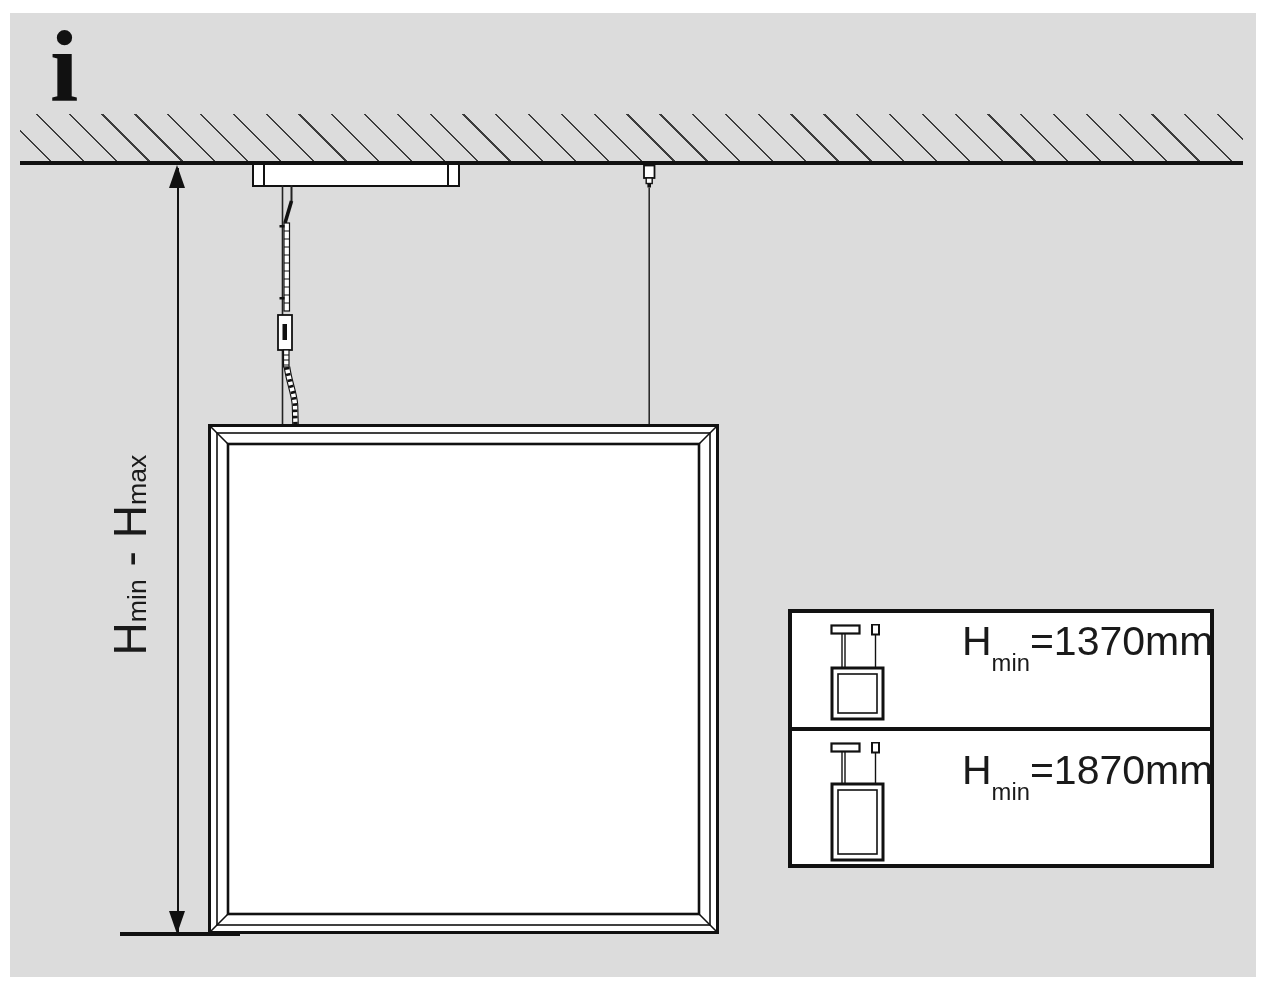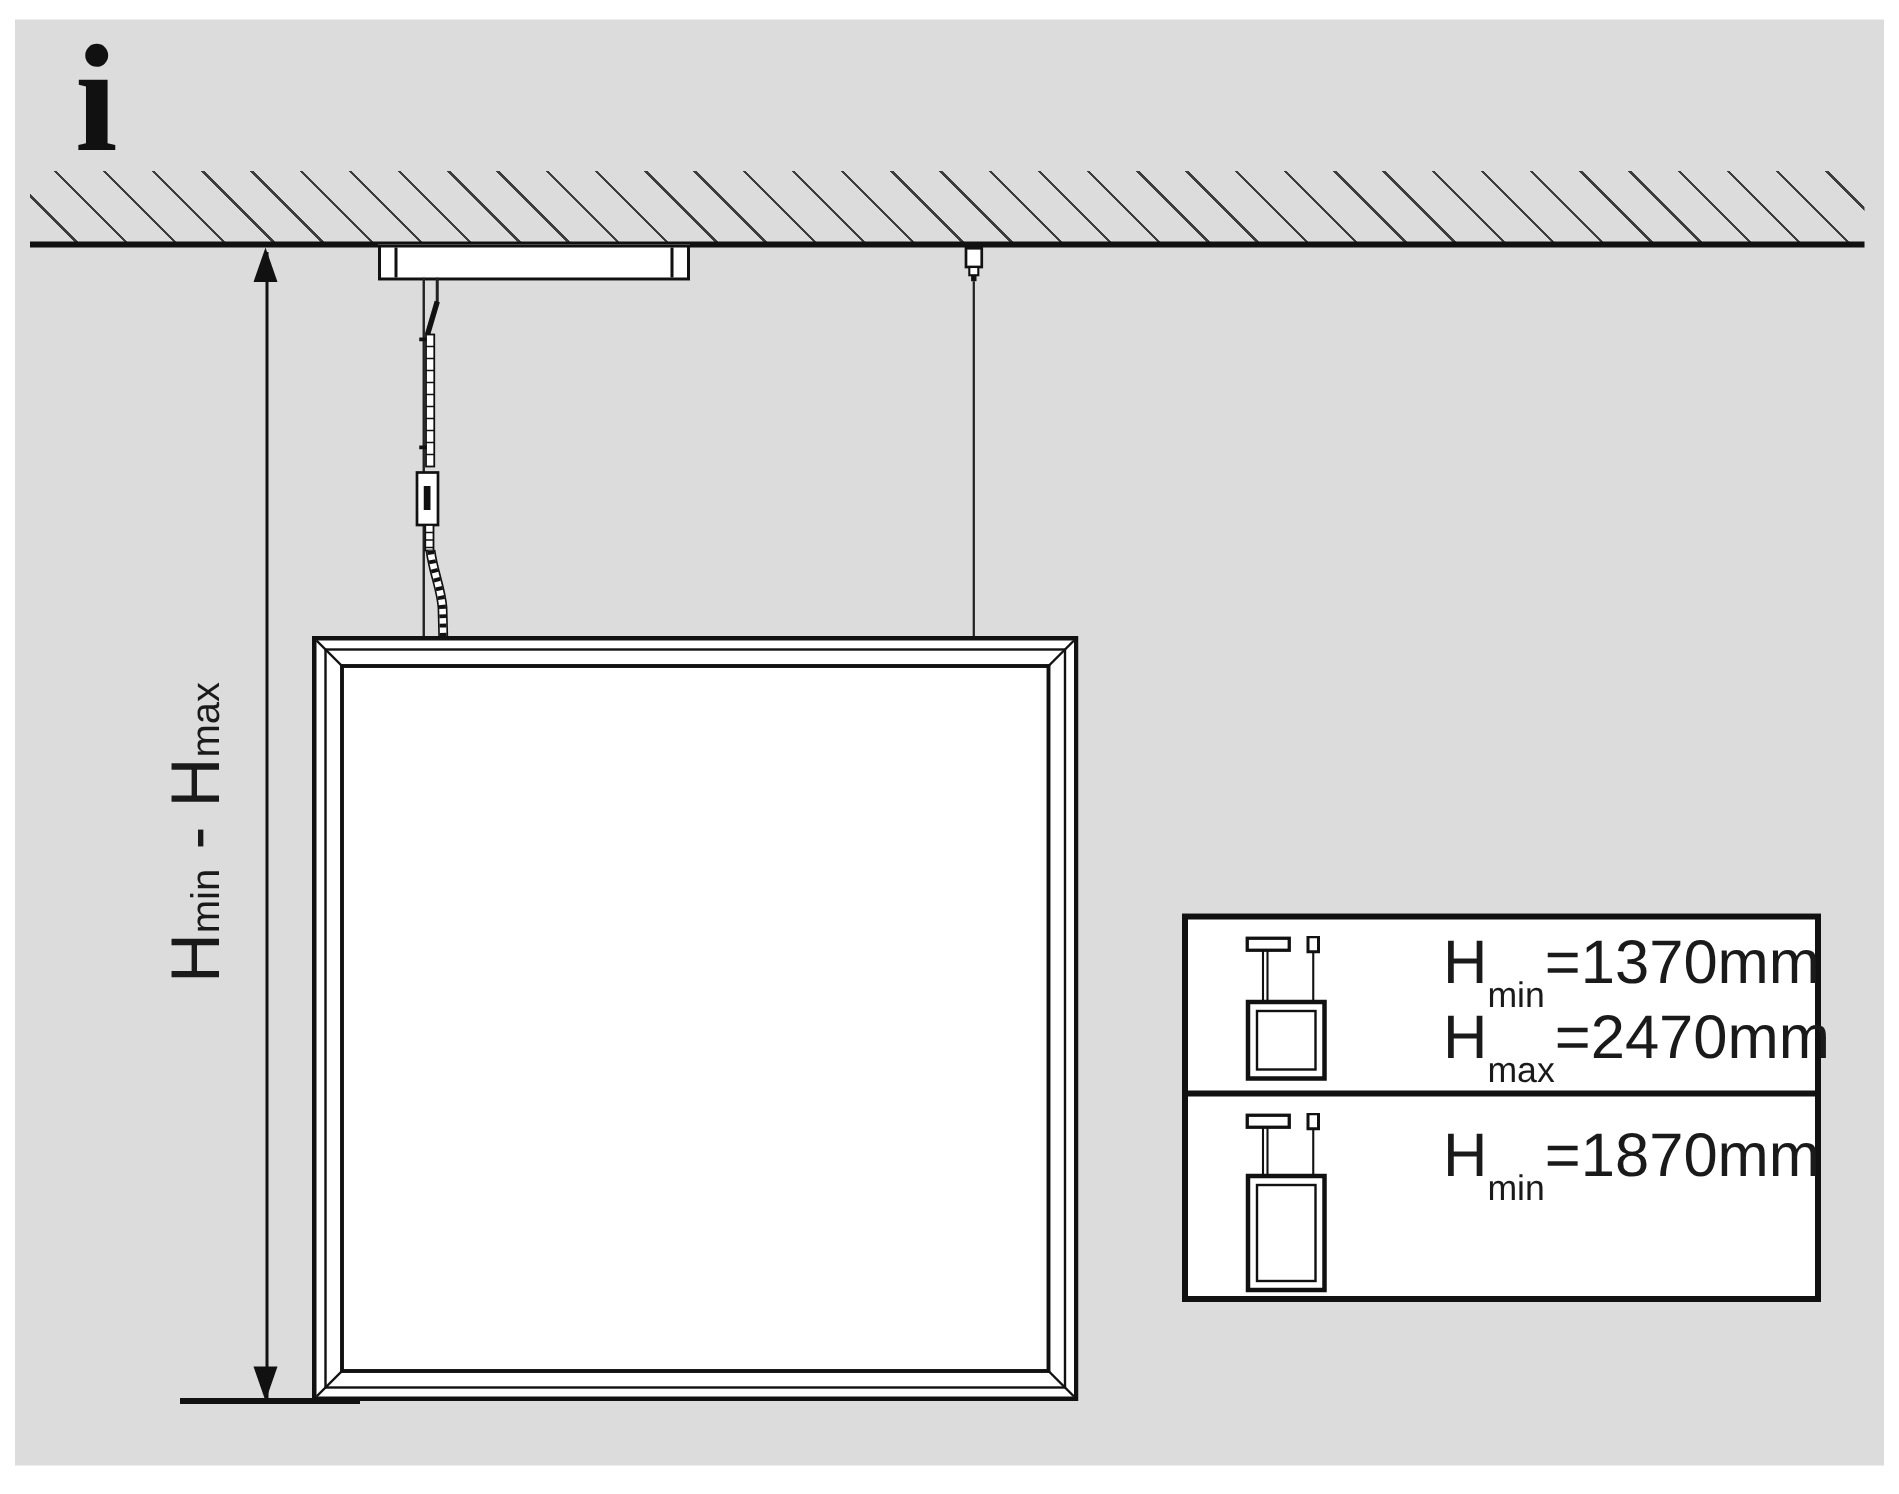--- a/index.html
+++ b/index.html
@@ -134,21 +134,20 @@
         <rect x="1.5" y="1.5" width="28" height="8" fill="#fff" stroke="#111" stroke-width="2.2"></rect>
         <line x1="12" y1="10" x2="12" y2="44" stroke="#111" stroke-width="1.4"></line>
         <line x1="15" y1="10" x2="15" y2="44" stroke="#111" stroke-width="1.4"></line>
         <rect x="42" y="0.5" width="7" height="10" fill="#fff" stroke="#111" stroke-width="2"></rect>
         <line x1="45.5" y1="10" x2="45.5" y2="44" stroke="#111" stroke-width="1.4"></line>
         <rect x="2" y="44" width="51" height="51" fill="#fff" stroke="#111" stroke-width="3"></rect>
         <rect x="8" y="50" width="39" height="39" fill="none" stroke="#111" stroke-width="1.6"></rect>
       </svg>
       <div class="text-block" style="top:3px;">
         <div class="h-line"><span>H</span><sub>min</sub><span>=1370mm</span></div>
-        <div class="h-line"><span>H</span><sub>max</sub><span>=2470mm</span></div>
       </div>
     </div>
 
     <div>
       <svg class="icon-block" style="top:129px;" width="62" height="120" viewBox="0 0 62 120">
         <rect x="1.5" y="1.5" width="28" height="8" fill="#fff" stroke="#111" stroke-width="2.2"></rect>
         <line x1="12" y1="10" x2="12" y2="42" stroke="#111" stroke-width="1.4"></line>
         <line x1="15" y1="10" x2="15" y2="42" stroke="#111" stroke-width="1.4"></line>
         <rect x="42" y="0.5" width="7" height="10" fill="#fff" stroke="#111" stroke-width="2"></rect>
         <line x1="45.5" y1="10" x2="45.5" y2="42" stroke="#111" stroke-width="1.4"></line>

